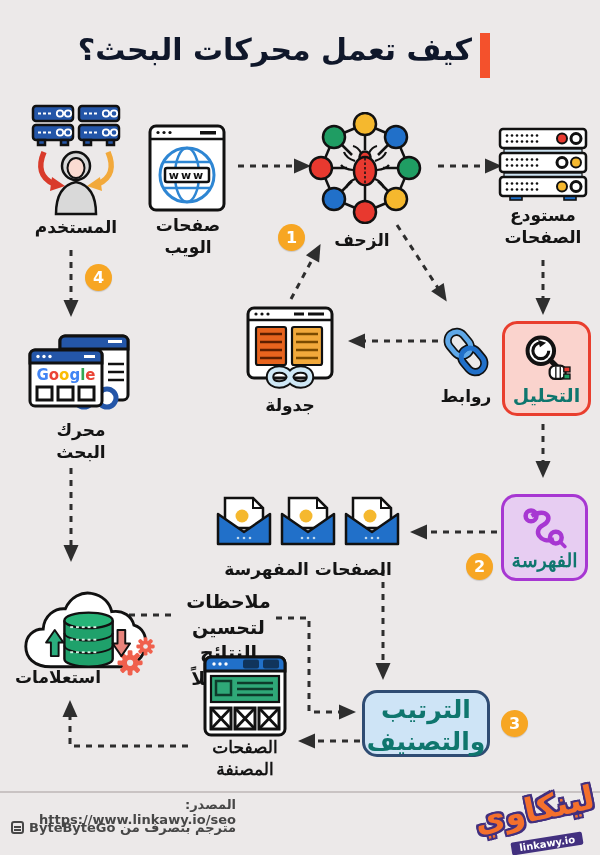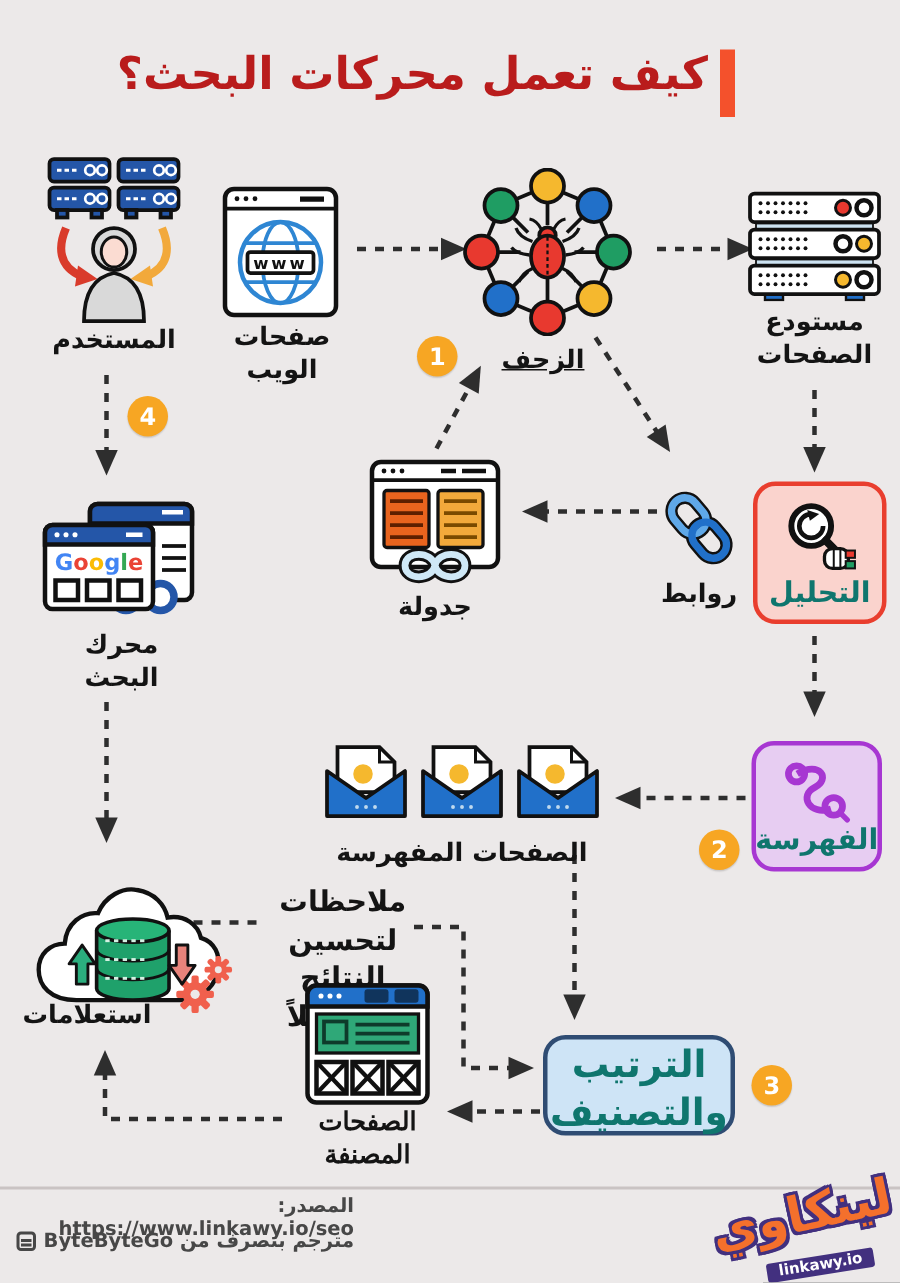--- a/index.html
+++ b/index.html
@@ -1,39 +1,39 @@
 <!DOCTYPE html>
 <html lang="ar"><head>
 <meta charset="utf-8">
 <style>
   html,body{margin:0;padding:0;background:#9a9a9a;}
   .canvas{position:relative;width:600px;height:855px;background:#ECE9E9;overflow:hidden;
           font-family:"DejaVu Sans",sans-serif;}
   .abs{position:absolute;}
   
   .title-bar{position:absolute;left:480px;top:33px;width:10px;height:45px;background:#F4512C;}
-  .title{position:absolute;right:128px;top:32px;font-size:30px;font-weight:bold;color:#b91c1c;
+  .title{position:absolute;right:128px;top:32px;font-size:30px;font-weight:bold;color:#0f172a;
          white-space:nowrap;direction:rtl;}
   
   .arrows{position:absolute;left:0;top:0;pointer-events:none;}
   .dash{stroke:#2e2e2e;stroke-width:3;fill:none;stroke-dasharray:6 6;}
   
   .lbl{position:absolute;font-weight:bold;font-size:17px;color:#141414;text-align:center;
        direction:rtl;line-height:1.3;}
   .lbl.small{font-size:19px;line-height:1.35;}
   
   .badge{position:absolute;width:27px;height:27px;border-radius:50%;background:#F7A623;
          color:#fff;font-weight:bold;font-size:16px;display:flex;align-items:center;
          justify-content:center;box-shadow:0 1px 1px rgba(0,0,0,.15);}
   
   .pbox{position:absolute;border-radius:15px;display:flex;flex-direction:column;
         align-items:center;justify-content:space-between;padding:9px 4px 5px 4px;box-sizing:border-box;}
   .pbox .blabel{font-weight:bold;font-size:19px;color:#0f766e;direction:rtl;text-align:center;line-height:1.25;}
   .box-analysis{left:502px;top:321px;width:89px;height:95px;background:#FAD3CD;border:3px solid #E93E2E;}
-  .box-indexing{left:501px;top:494px;width:87px;height:87px;background:#E7CDF2;border:3px solid #A737D2;}
+  .box-indexing{left:501px;top:494px;width:87px;height:87px;background:#E7CDF2;border:3px solid #A737D2;font-family:Liberation Serif, serif;}
   .box-ranking{left:362px;top:690px;width:128px;height:67px;background:#CEE4F6;border:3px solid #2F4C73;
                align-items:center;justify-content:center;}
   .box-ranking .blabel{font-size:25px;}
   
   .divider{position:absolute;left:0;top:791px;width:600px;height:2px;background:#c9c3c3;}
   .ftext{position:absolute;direction:rtl;font-size:13px;font-weight:bold;color:#474747;}
   .src{left:24px;top:797px;width:212px;}
   .credit{left:10px;top:820px;width:226px;display:flex;flex-direction:row;align-items:center;gap:5px;}
   .bbg-icon{display:inline-block;width:13px;height:13px;border:2px solid #474747;border-radius:3px;
             box-sizing:border-box;position:relative;}
@@ -176,21 +176,21 @@
       <path d="M45,58 Q36,57 33,53" stroke="#111" stroke-width="2.2" fill="none"></path>
       <path d="M47,67 Q40,70 38,76" stroke="#111" stroke-width="2.2" fill="none"></path>
       <path d="M67,49 Q76,46 78,40" stroke="#111" stroke-width="2.2" fill="none"></path>
       <path d="M69,58 Q78,57 81,53" stroke="#111" stroke-width="2.2" fill="none"></path>
       <path d="M67,67 Q74,70 76,76" stroke="#111" stroke-width="2.2" fill="none"></path>
       <circle cx="57" cy="45" r="5.5" fill="#E8392F" stroke="#111" stroke-width="2.5"></circle>
       <ellipse cx="57" cy="59" rx="11" ry="14" fill="#E8392F" stroke="#111" stroke-width="2.5"></ellipse>
       <line x1="57" y1="46" x2="57" y2="73" stroke="#111" stroke-width="1.5" stroke-dasharray="2.5 2"></line>
     </g>
   </svg>
-  <div class="lbl" style="left:318px;top:229px;width:88px;text-decoration:underline;">الزحف</div>
+  <div class="lbl" style="left:318px;top:229px;width:88px;">الزحف</div>
   <div class="badge" style="left:278px;top:224px;">1</div>
 
   <svg class="abs" style="left:498px;top:127px;" width="90" height="74" viewBox="0 0 90 74">
     <rect x="12" y="69" width="12" height="4" fill="#2170C9" stroke="#111" stroke-width="1.6"></rect>
     <rect x="66" y="69" width="12" height="4" fill="#2170C9" stroke="#111" stroke-width="1.6"></rect>
     <rect x="6" y="22" width="78" height="4" fill="#CDE3F2" stroke="#111" stroke-width="1.2"></rect>
     <rect x="6" y="46" width="78" height="4" fill="#CDE3F2" stroke="#111" stroke-width="1.2"></rect>
     <g>
       <rect x="2" y="2" width="86" height="19" rx="3" fill="#fff" stroke="#111" stroke-width="2.5"></rect>
       <rect x="2" y="26" width="86" height="19" rx="3" fill="#fff" stroke="#111" stroke-width="2.5"></rect>

